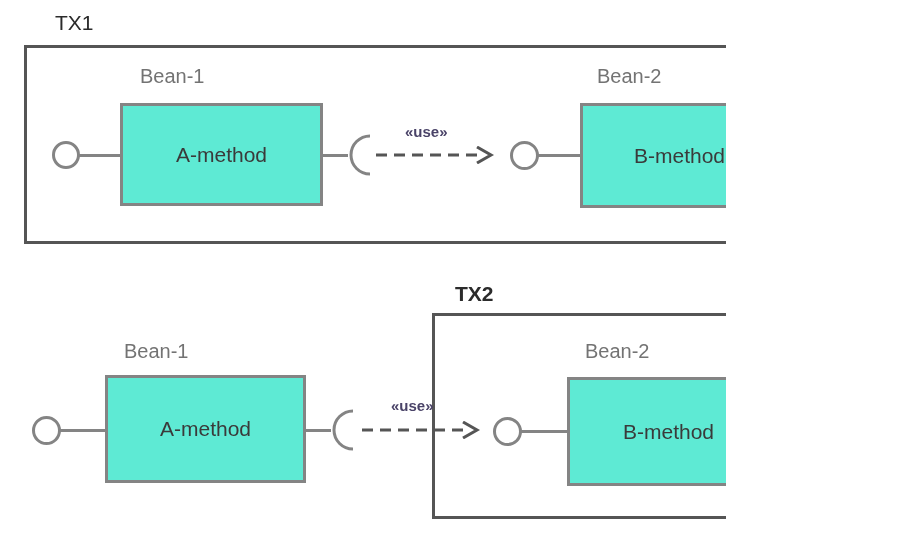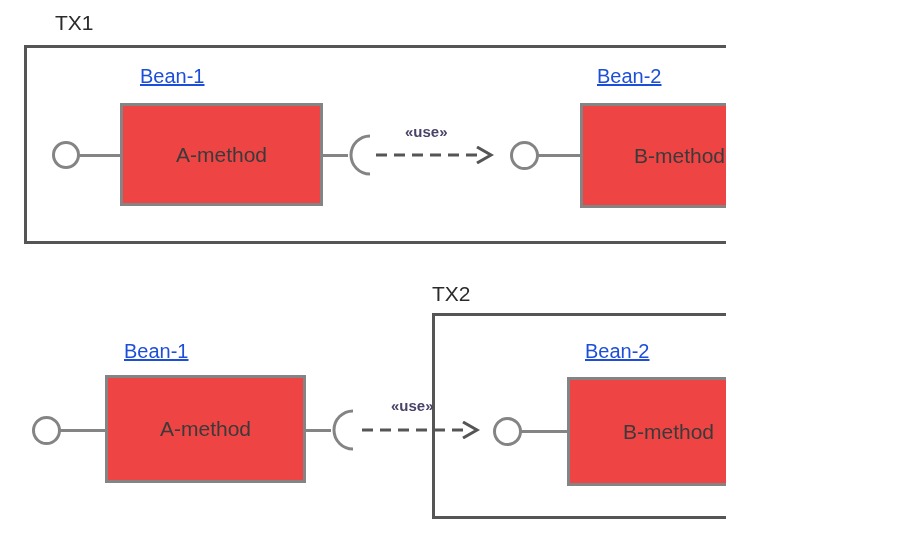--- a/index.html
+++ b/index.html
@@ -24,30 +24,29 @@
   .tx-label {
     position: absolute;
     font-size: 21px;
     color: #2b2b2b;
     white-space: nowrap;
     line-height: 1;
   }
   .bean-label {
     position: absolute;
     font-size: 20px;
-    color: #1d4ed8;
+    color: #737373;
     white-space: nowrap;
     line-height: 1;
-    text-decoration: underline;
   }
   .bean-box {
     position: absolute;
     box-sizing: border-box;
     border: 3px solid #848484;
-    background: #ef4444;
+    background: #5eead4;
     text-decoration: underline;
   }
   .bean-name {
     position: absolute;
     width: 100%;
     top: 50%;
     transform: translateY(-50%);
     text-align: center;
     font-size: 21px;
     color: #3a3a3a;
@@ -140,21 +139,21 @@
     <div class="bean-name">A-method</div>
   </div>
 
   <div class="stub" style="left:305px; top:429px; width:26px;"></div>
   <div class="socket" style="left:327px; top:407px;">
     <svg width="30" height="46" viewBox="0 0 30 46">
       <path d="M 26 4 A 19 19 0 1 0 26 42" fill="none" stroke="#848484" stroke-width="3"></path>
     </svg>
   </div>
 
-  <div class="tx-label" style="left:432px; top:283px;">TX2</div>
+  <div class="tx-label" style="left:455px; top:283px;font-weight:bold;">TX2</div>
 
   <div class="tx-box" style="left:432px; top:313px; width:437px; height:206px;"></div>
 
   <div class="use-label" style="left:391px; top:398px;">«use»</div>
   <div class="use-arrow" style="left:362px; top:421px;">
     <svg width="126" height="18" viewBox="0 0 126 18">
       <line x1="0" y1="9" x2="108" y2="9" stroke="#555555" stroke-width="3" stroke-dasharray="11,7"></line>
       <polyline points="101,1 115,9 101,17" fill="none" stroke="#555555" stroke-width="3"></polyline>
     </svg>
   </div>

